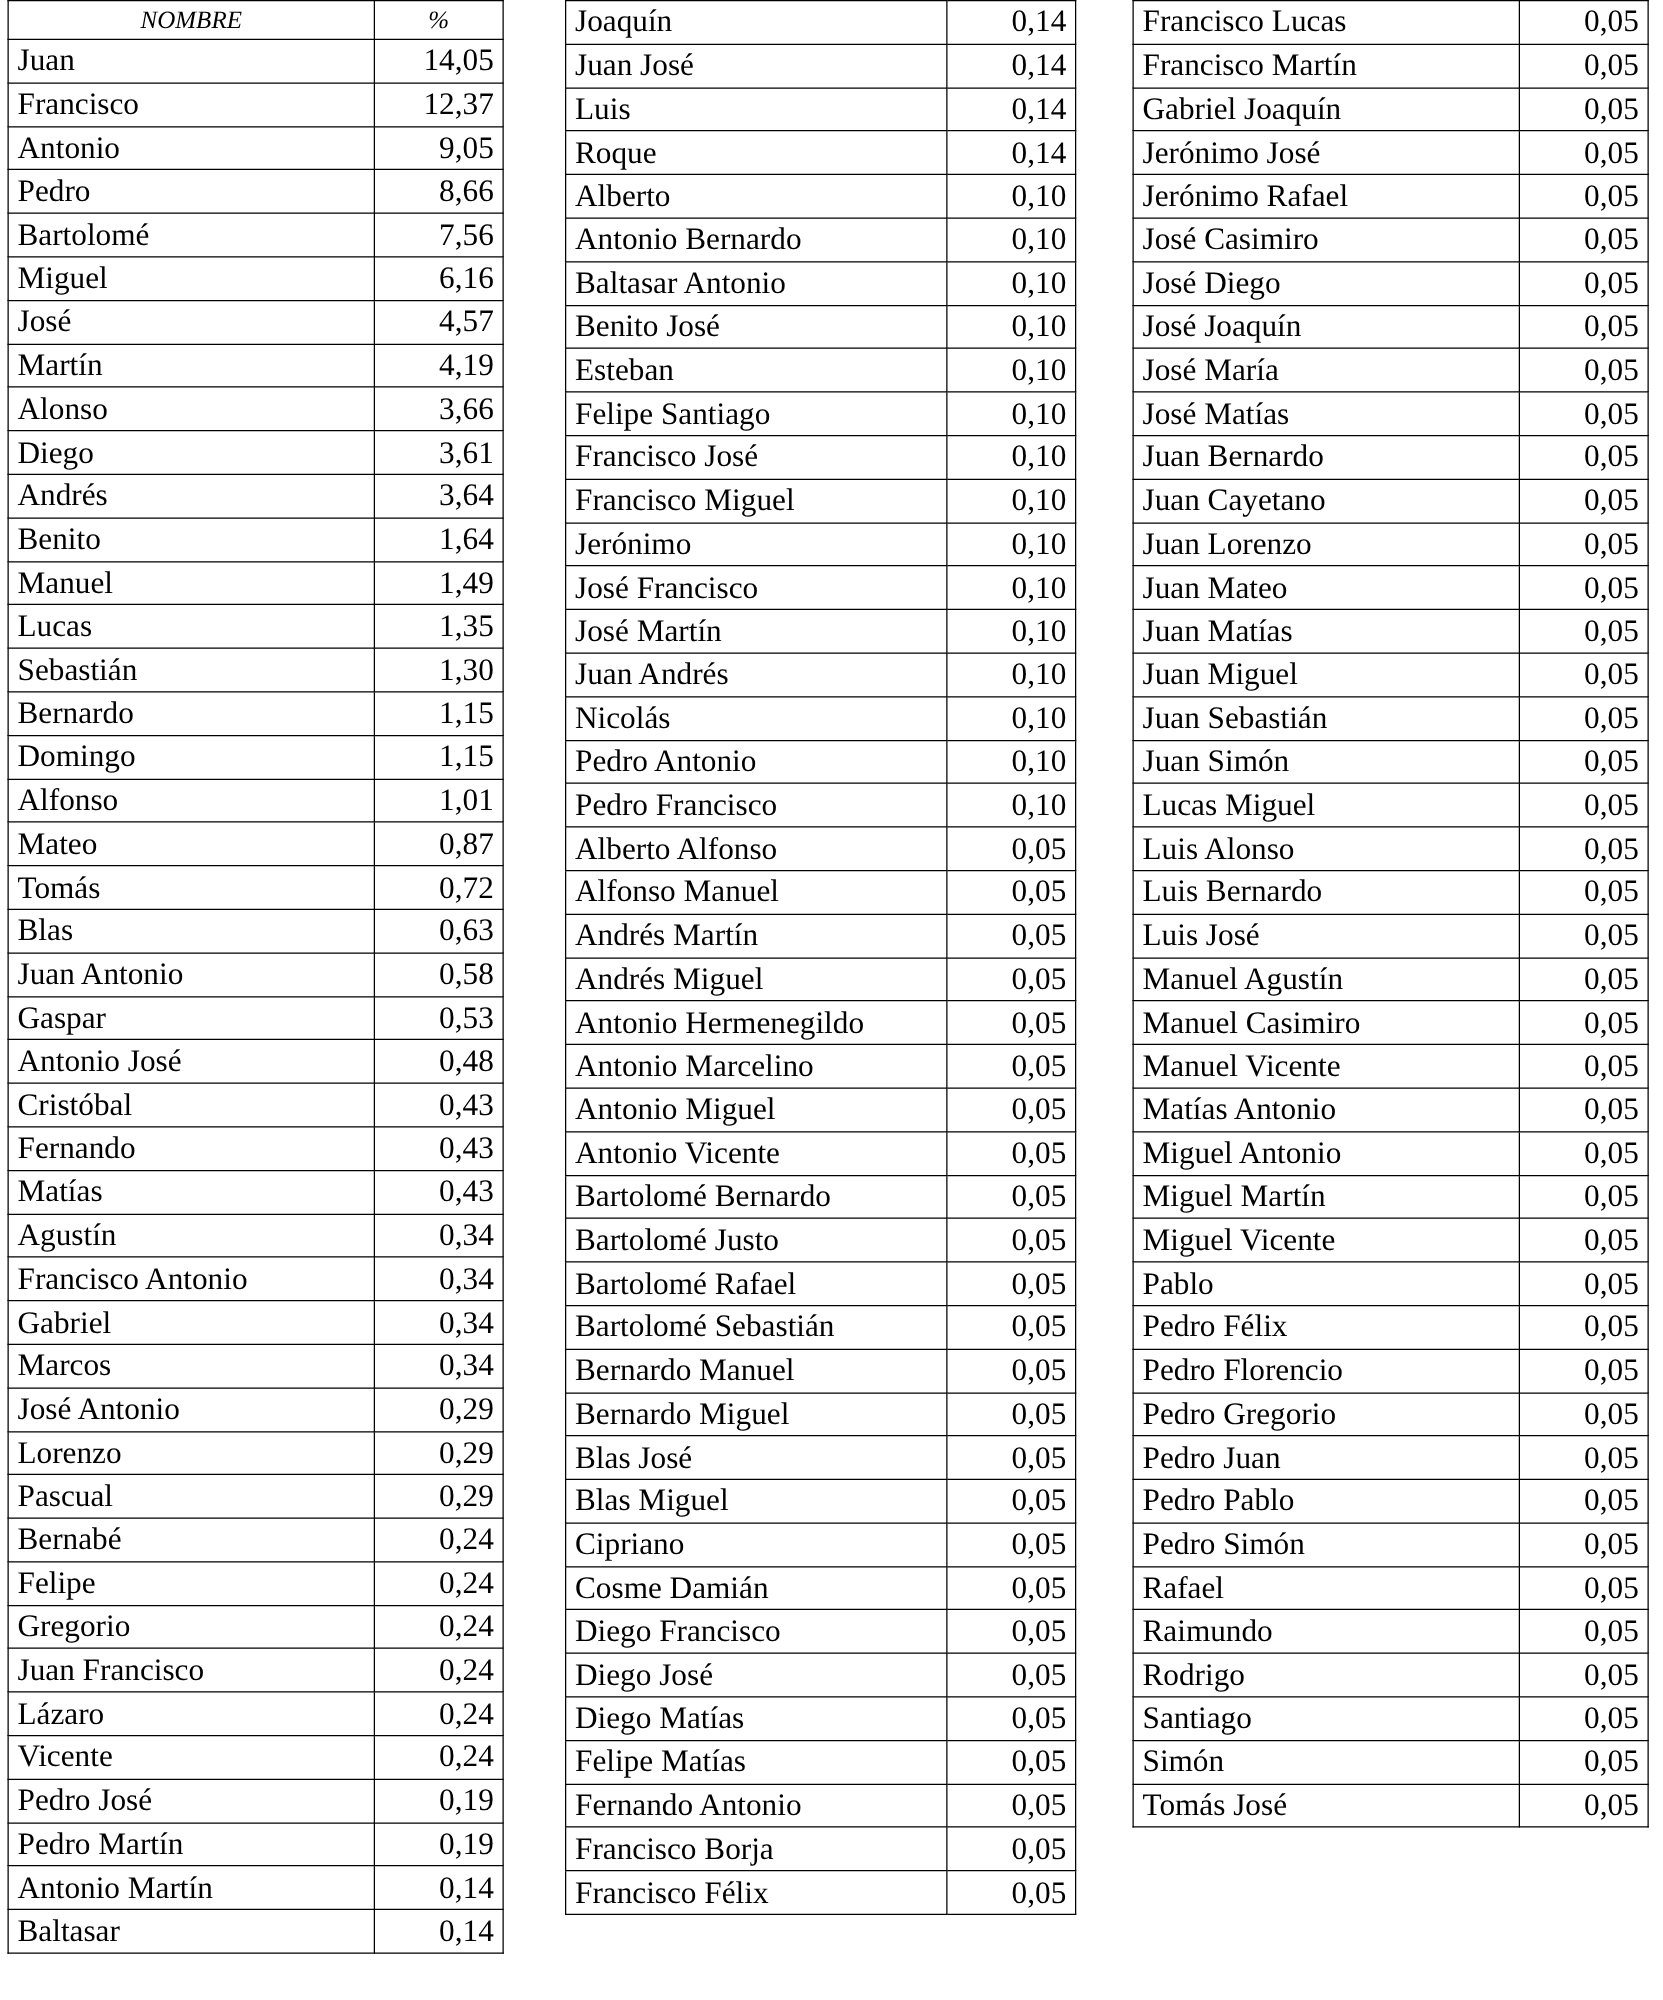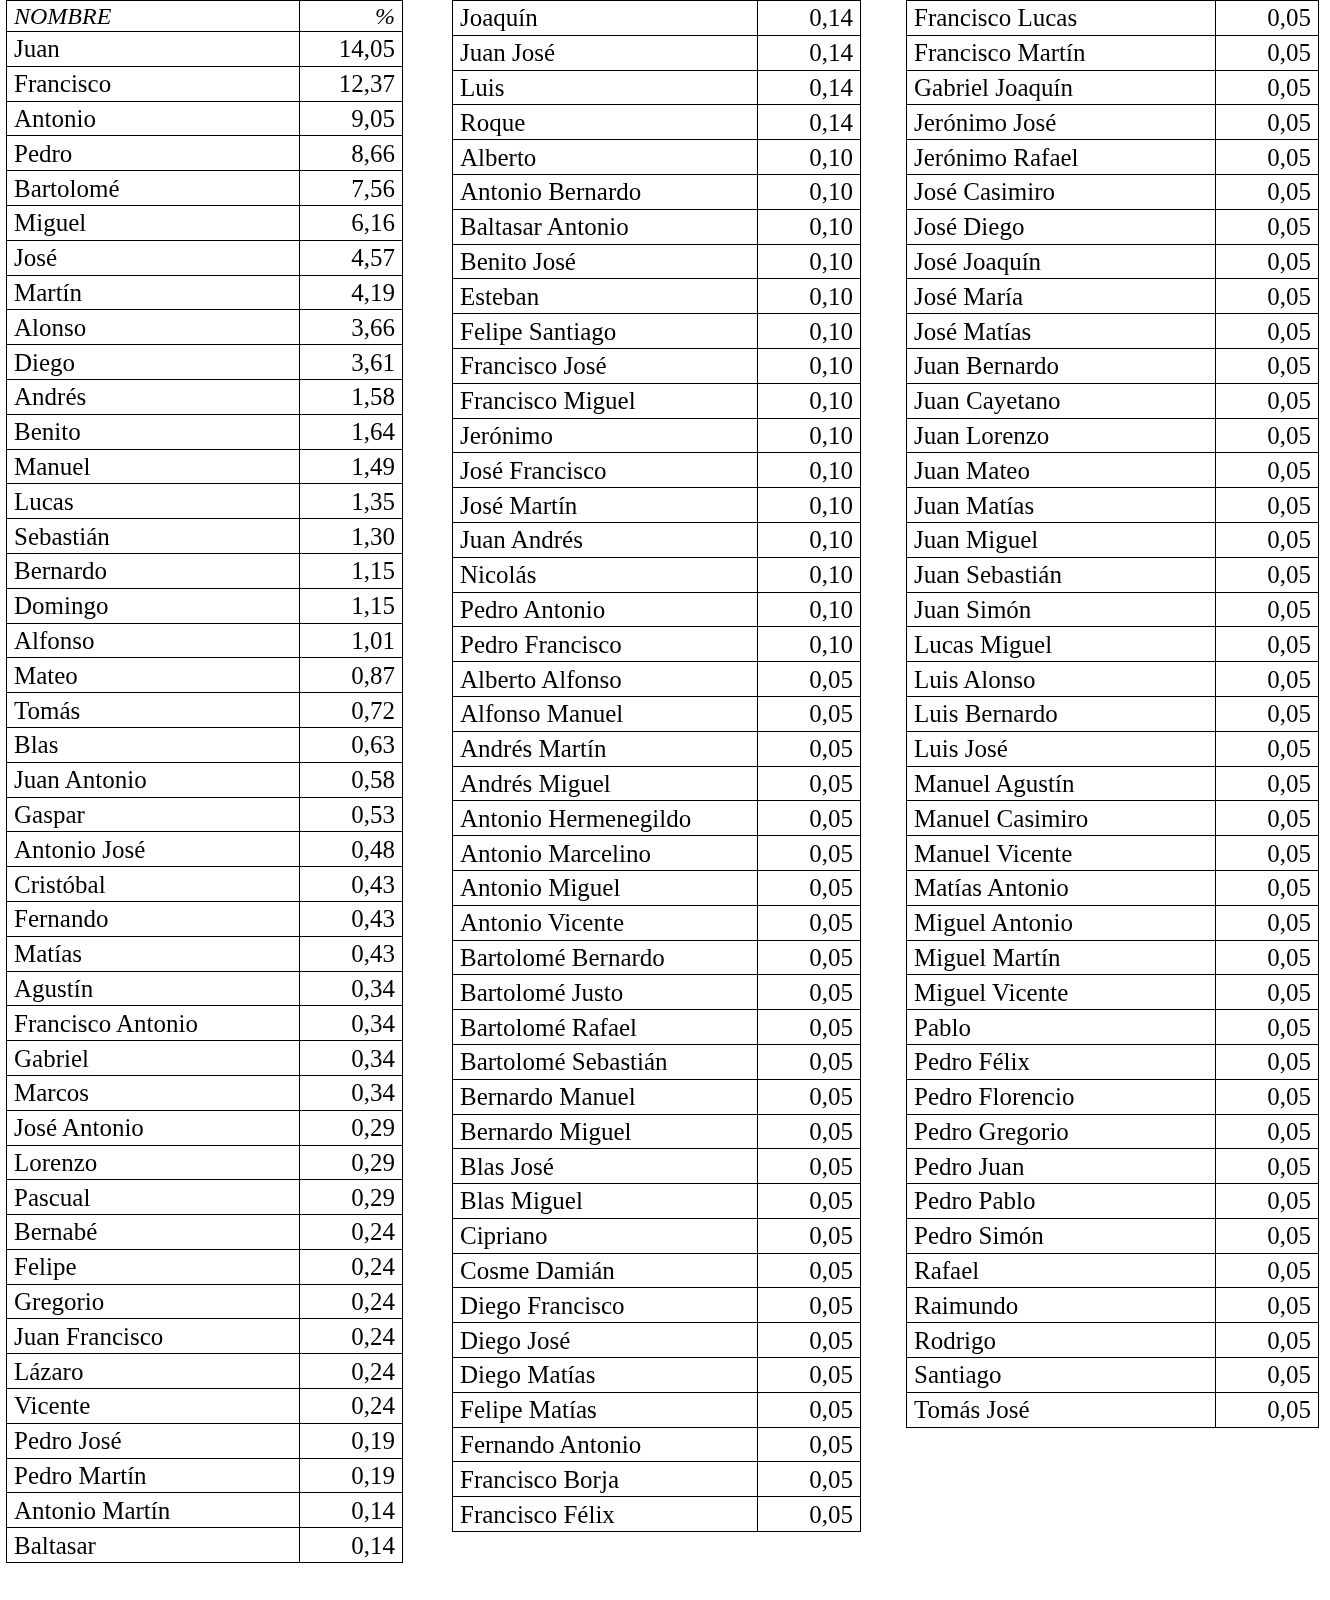--- a/index.html
+++ b/index.html
@@ -43,21 +43,22 @@
     font-size: 25px;
     line-height: 1.0;
     font-weight: normal;
     vertical-align: middle;
     white-space: nowrap;
     overflow: hidden;
   }
   table.nametable th {
     height: 31px;
     font-style: italic;
-    font-size: 24px;
+    text-align: center;
+    font-size: 20px;
   }
   td.name, th.name { text-align: left; }
   td.pct,  th.pct  { text-align: right; padding-right: 16px; }
 
   
   .col1 col.cname { width: 293px; }
   .col1 col.cpct  { width: 103px; }
   .col2 col.cname { width: 305px; }
   .col2 col.cpct  { width: 103px; }
   .col3 col.cname { width: 309px; }
@@ -116,21 +117,21 @@
           <tr>
             <td class="name">Alonso</td>
             <td class="pct">3,66</td>
           </tr>
           <tr>
             <td class="name">Diego</td>
             <td class="pct">3,61</td>
           </tr>
           <tr>
             <td class="name">Andrés</td>
-            <td class="pct">1,58</td>
+            <td class="pct">3,64</td>
           </tr>
           <tr>
             <td class="name">Benito</td>
             <td class="pct">1,64</td>
           </tr>
           <tr>
             <td class="name">Manuel</td>
             <td class="pct">1,49</td>
           </tr>
           <tr>
@@ -609,20 +610,24 @@
           </tr>
           <tr>
             <td class="name">Rodrigo</td>
             <td class="pct">0,05</td>
           </tr>
           <tr>
             <td class="name">Santiago</td>
             <td class="pct">0,05</td>
           </tr>
           <tr>
+            <td class="name">Simón</td>
+            <td class="pct">0,05</td>
+          </tr>
+          <tr>
             <td class="name">Tomás José</td>
             <td class="pct">0,05</td>
           </tr>
         </tbody>
     </table>
   </div>
 
 </div>
 
 </body></html>

